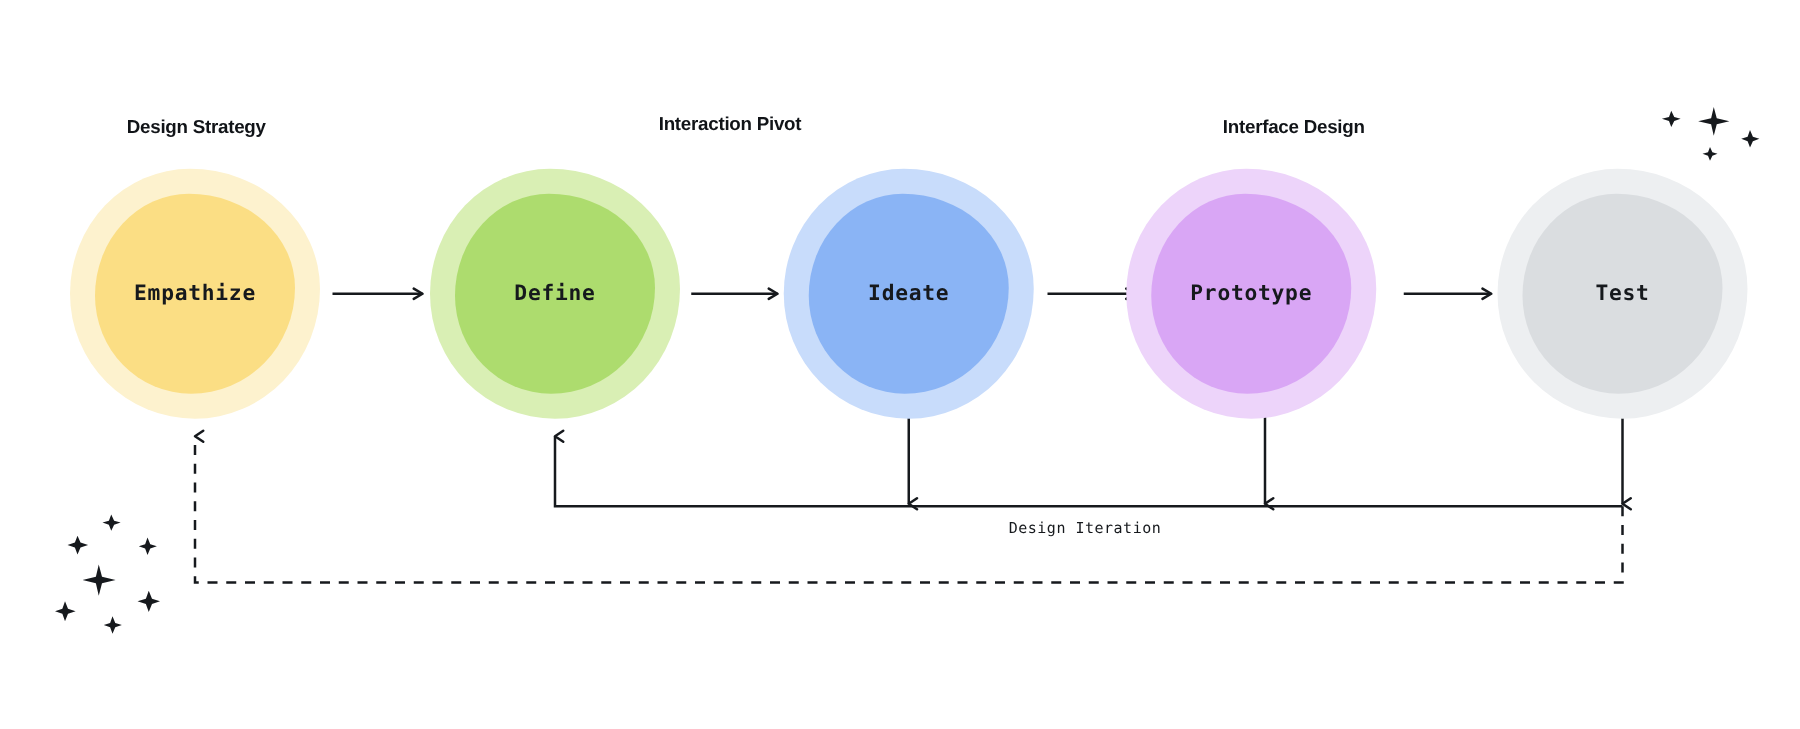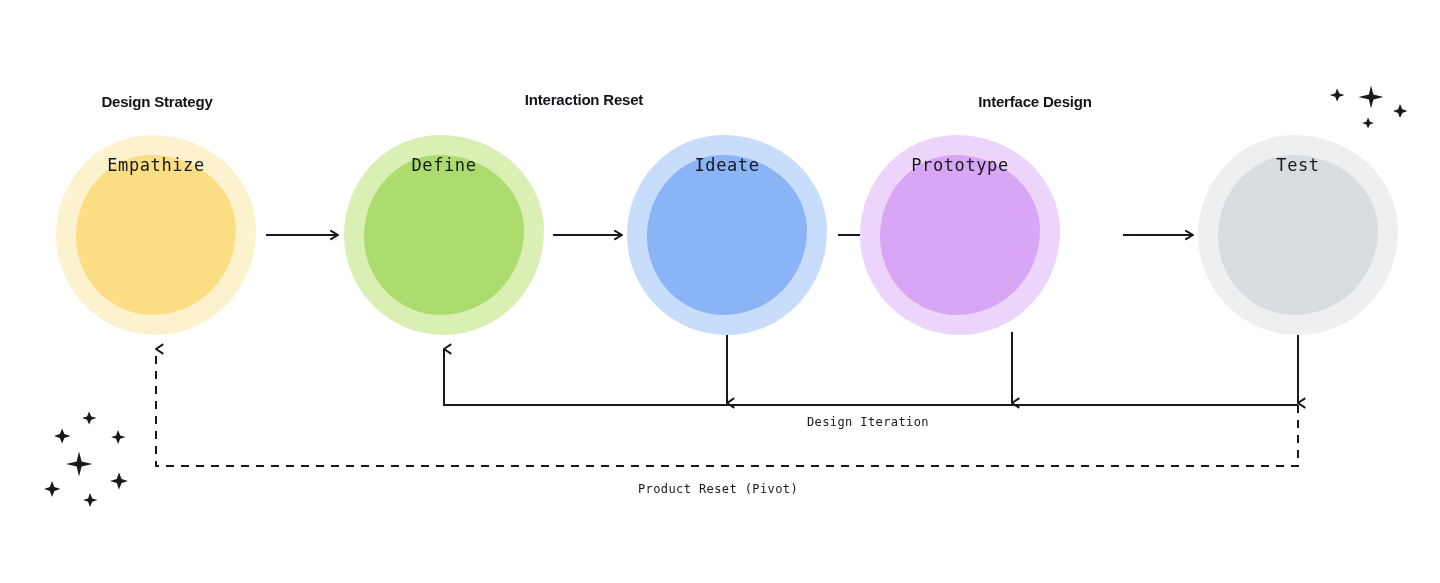--- a/index.html
+++ b/index.html
@@ -55,21 +55,23 @@
     height: 200px;
     border-radius: 48% 52% 50% 50% / 50% 48% 52% 50%;
   }
   .stage-core {
     position: absolute;
     left: 20px; top: 20px;
     width: 160px;
     height: 160px;
     border-radius: 47% 53% 52% 48% / 51% 47% 53% 49%;
     display: flex;
+    align-items: center;
     justify-content: center;
+    font-weight: bold;
   }
   .stage-core-label {
     font-family: "DejaVu Sans Mono", "Liberation Mono", monospace;
     font-size: 17px;
     color: #16191d;
     letter-spacing: 0.6px;
     white-space: nowrap;
   }
 
   
@@ -130,21 +132,21 @@
       <path d="M62,428.5 L64.4,434 L70.5,436 L64.4,437.9 L62,443.5 L59.9,437.9 L54,436 L59.9,434 Z"></path>
       <path d="M118,430 L120.2,435.4 L125.5,437 L120.2,438.8 L118,444 L116.1,438.8 L111,437 L116.1,435.4 Z"></path>
       <path d="M79,451.5 L81.6,461.4 L92.5,464 L81.6,466.6 L79,476.5 L76.7,466.6 L66,464 L76.7,461.4 Z"></path>
       <path d="M52,481 L54.4,486.9 L60.5,489 L54.4,491 L52,497 L49.9,491 L44,489 L49.9,486.9 Z"></path>
       <path d="M119,472.5 L121.6,478.9 L128,481 L121.6,483.1 L119,489.5 L116.7,483.1 L110,481 L116.7,478.9 Z"></path>
       <path d="M90,493 L92.2,498.4 L97.5,500 L92.2,501.8 L90,507 L88.1,501.8 L83,500 L88.1,498.4 Z"></path>
     </g>
   </svg>
 
   <div class="group-label" style="left:157px; top:93px;">Design Strategy</div>
-  <div class="group-label" style="left:584px; top:91px;">Interaction Reset</div>
+  <div class="group-label" style="left:584px; top:91px;">Interaction Pivot</div>
   <div class="group-label" style="left:1035px; top:93px;">Interface Design</div>
 
   <div class="stage-node" style="left:156px; top:235px;">
     <div class="stage-halo" style="background:#FDF2CE;"></div>
     <div class="stage-core" style="background:#FBDE84;">
       <span class="stage-core-label">Empathize</span>
     </div>
   </div>
 
   <div class="stage-node" style="left:727px; top:235px;">
@@ -154,30 +156,29 @@
     </div>
   </div>
 
   <div class="stage-node" style="left:444px; top:235px;">
     <div class="stage-halo" style="background:#D9EFB4;"></div>
     <div class="stage-core" style="background:#ADDC6E;">
       <span class="stage-core-label">Define</span>
     </div>
   </div>
 
-  <div class="stage-node" style="left:960px; top:235px;">
+  <div class="stage-node" style="left:1001px; top:235px;">
     <div class="stage-halo" style="background:#EDD4FA;"></div>
     <div class="stage-core" style="background:#D9A6F5;">
       <span class="stage-core-label">Prototype</span>
     </div>
   </div>
 
   <div class="stage-node" style="left:1298px; top:235px;">
     <div class="stage-halo" style="background:#EDEFF1;"></div>
     <div class="stage-core" style="background:#DADDE0;">
       <span class="stage-core-label">Test</span>
     </div>
   </div>
 
   <div class="path-caption" style="left:868px; top:415px;">Design Iteration</div>
-  <div class="path-caption" style="left:718px; top:482px;">Product Reset (Pivot)</div>
 
 </div>
 
 </body></html>

